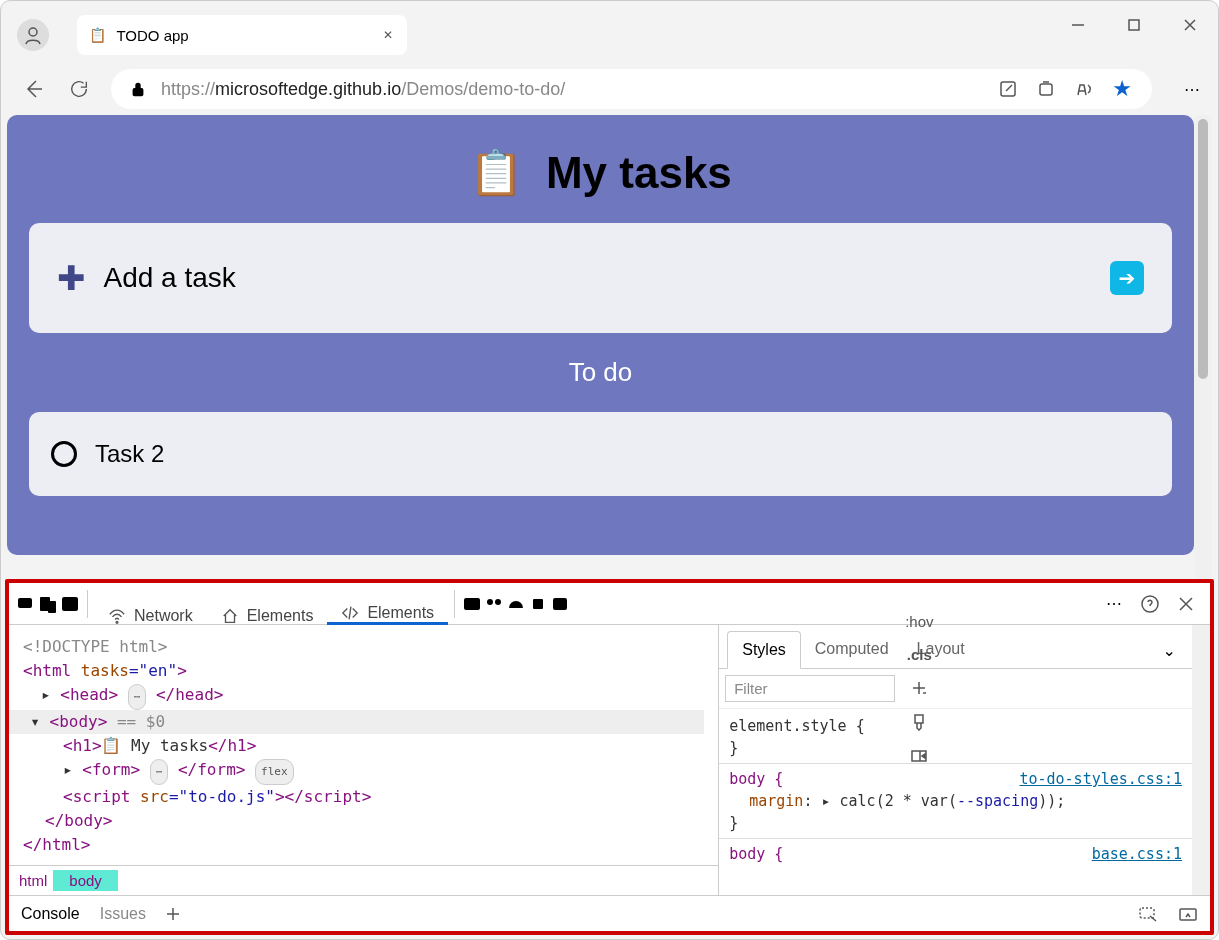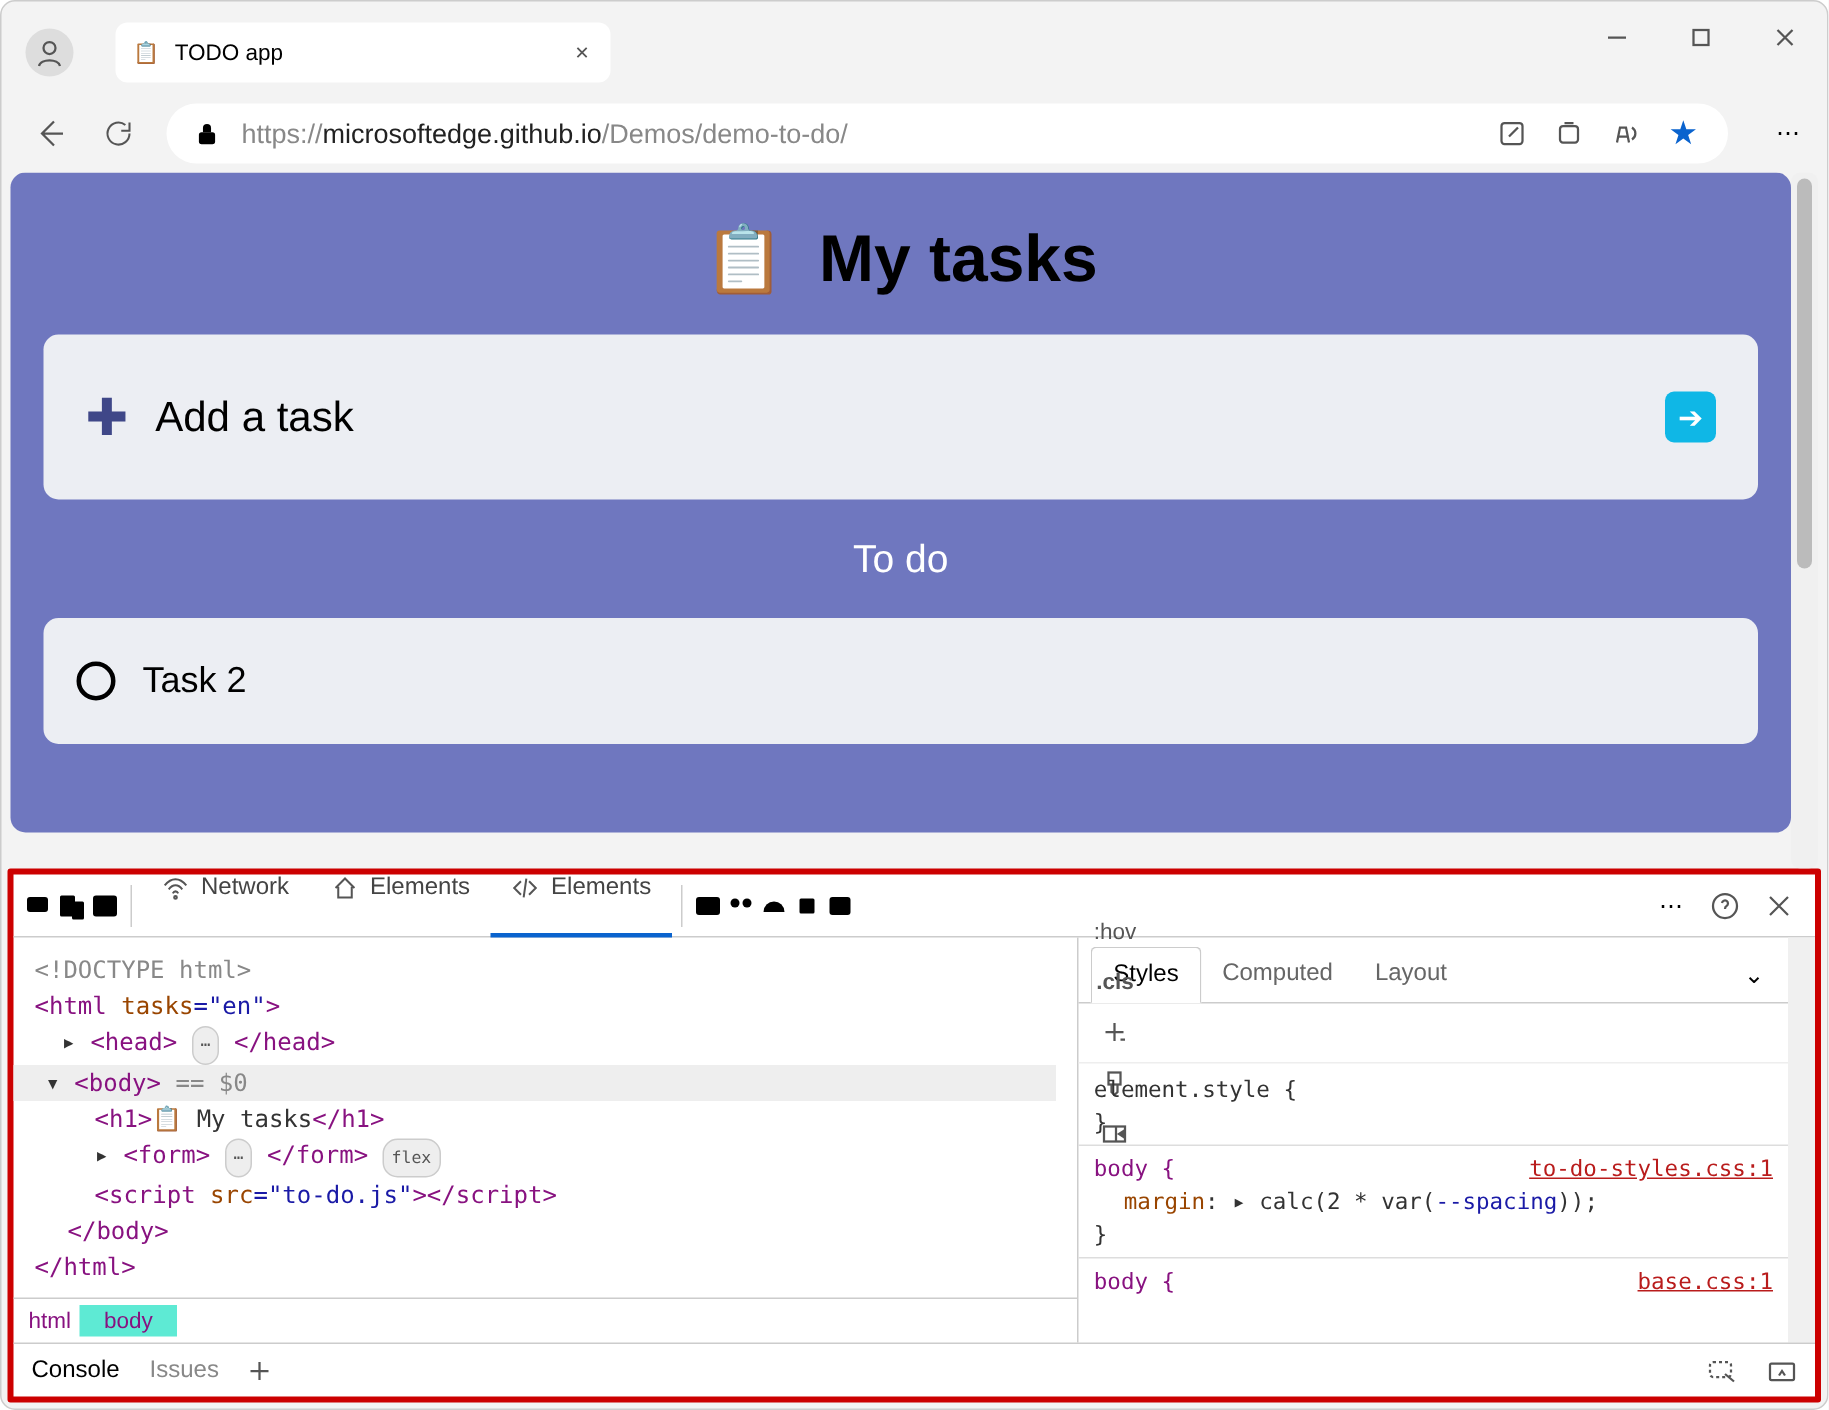--- a/index.html
+++ b/index.html
@@ -28,21 +28,21 @@
   .addrow { background:#eceef3; border-radius:10px; height:110px; display:flex; align-items:center; padding:0 28px; gap:18px; font-size:28px;}
   .plus { font-size:34px; color:#3f4788;}
   .submit { width:34px;height:34px; background:#0fb7e6; border-radius:6px; display:flex; align-items:center; justify-content:center; color:#fff; font-size:20px;}
   .sect { text-align:center; font-size:26px; color:#ffffff;}
   .taskrow { background:#eceef3; border-radius:10px; height:84px; display:flex; align-items:center; padding:0 22px; gap:18px; font-size:24px;}
   .circle { width:26px;height:26px; border:3px solid #000; border-radius:50%;}
   .scroll { width:18px; background:#f0f0f0; border-radius:6px; display:flex; justify-content:center; padding-top:4px;}
   .thumb { width:10px; height:260px; background:#bbb; border-radius:6px;}
   .devwrap { border:4px solid #c00; margin:0 4px 4px 4px; border-radius:2px; display:flex; flex-direction:column; background:#fff;}
   .devtabs { height:42px; border-bottom:1px solid #ccc; display:flex; align-items:center; padding:0 6px;}
-  .dtab { height:42px; padding:0 14px; display:flex; align-items:flex-start; gap:8px; color:#444; font-size:16px; cursor:pointer;}
+  .dtab { height:42px; padding:0 14px; display:flex; align-items:flex-end; gap:8px; color:#444; font-size:16px; cursor:pointer;}
   .dtab.active { border-bottom:3px solid #0a63ce;}
   .sep { width:1px; height:28px; background:#ccc; margin:0 6px;}
   .devtabs .icn { width:22px; display:flex; justify-content:center;}
   .devtabs .right { margin-left:auto; display:flex; align-items:center; gap:18px; padding-right:10px;}
   .devmain { display:flex; height:270px;}
   .dompane { flex:1.02; border-right:1px solid #ccc; display:flex; flex-direction:column;}
   .domtree { flex:1; padding:10px 14px; font-family:Consolas,monospace; font-size:16px; color:#333; line-height:24px; overflow:hidden;}
   .tag { color:#881280;}
   .attr { color:#994500;}
   .val { color:#1a1aa6;}
@@ -53,21 +53,21 @@
   .crumb span:first-child { color:#881280; }
   .crumb span:last-child { background:#5eead4; padding:2px 16px; color:#881280;}
   .stylepane { flex:0.68; display:flex; flex-direction:column;}
   .styletabs { height:44px; display:flex; align-items:flex-end; border-bottom:1px solid #ccc; padding:0 8px;}
   .stab { height:38px; padding:0 14px; display:flex; align-items:center; color:#666; cursor:pointer;}
   .stab.active { background:#fff; border:1px solid #ccc; border-bottom:1px solid #fff; border-radius:4px 4px 0 0; margin-bottom:-1px; color:#000;}
   .styletop { height:40px; display:flex; align-items:center; border-bottom:1px solid #eee;}
   .filt { border:1px solid #ccc; margin:4px 0 4px 6px; padding:4px 8px; width:170px; color:#888; font-size:15px;}
   .stylebtns { display:flex; gap:16px; padding:0 10px; color:#555; font-size:15px; align-items:center;flex-direction:column;}
   .rules { flex:1; padding:6px 10px; font-family:Consolas,monospace; font-size:15px; line-height:22px; color:#333; position:relative;}
-  .src { color:#b91c1c; text-decoration:underline; float:right;}
+  .src { color:#0369a1; text-decoration:underline; float:right;}
   .selc { color:#881280;}
   .prop { color:#994500; margin-left:20px;}
   .pval { color:#333;}
   .cssvar { color:#1a1aa6;}
   .footer { height:36px; border-top:1px solid #ccc; display:flex; align-items:center; padding:0 12px; gap:20px;}
   .rscroll { width:18px; background:#f0f0f0;}
   svg { display:block; }
   .dtab svg, .navbtn svg, .acts svg, .wincontrols svg, .avatar svg, .devtabs .right svg, .styletabs svg, .footer svg, .stylebtns svg { stroke:#555; fill:none; stroke-width:1.5; }
 </style>
 </head>
@@ -297,20 +297,21 @@
 
       <div class="stylepane">
         <div class="styletabs">
           <div class="stab active">Styles</div>
           <div class="stab">Computed</div>
           <div class="stab">Layout</div>
           <div style="flex:1"></div>
           <span style="padding:8px;">⌄</span>
         </div>
         <div class="styletop">
+          <div class="filt">Filter</div>
           <div class="stylebtns">
             <span>:hov</span>
             <b>.cls</b>
             <span>
                 <svg width="18" height="18" viewBox="0 0 18 18">
                   <path d="M9 3v12M3 9h12"></path>
                   <path d="M13 14h3"></path>
                 </svg>
               </span>
             <span>

